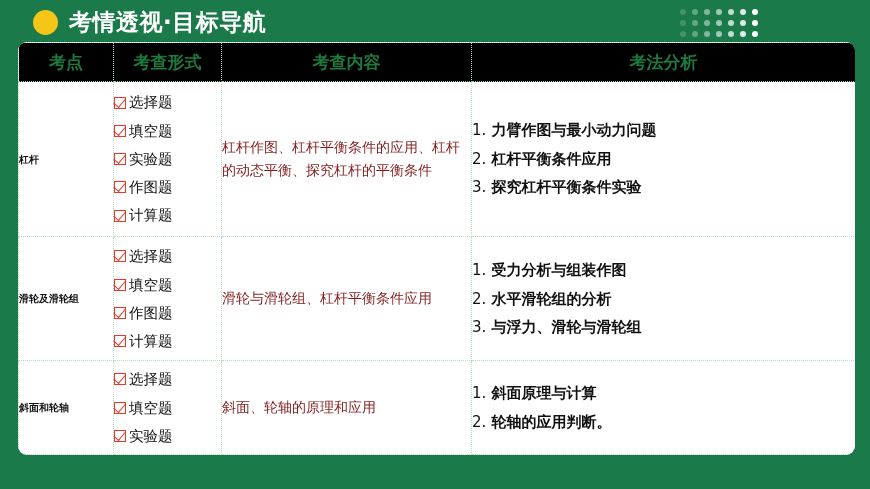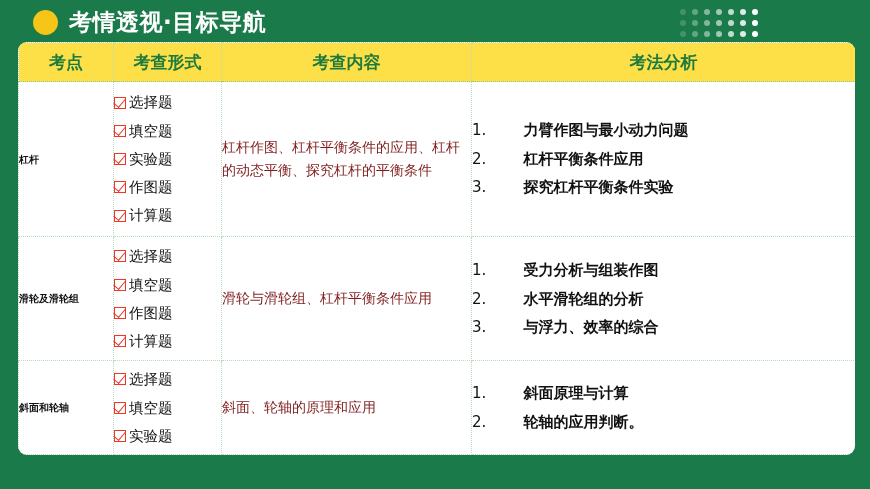--- a/index.html
+++ b/index.html
@@ -54,21 +54,21 @@
     width:100%; height:100%;
     border-collapse:collapse;
     table-layout:fixed;
   }
   #exam-table th, #exam-table td {
     border:1px dotted #b9dcc0;
     vertical-align:middle;
     padding:0;
   }
   #exam-table thead th {
-    background:#fde047;
+    background:#000000;
     color:#1d7a3e;
     font-size:17px;
     font-weight:bold;
     height:39px;
     border-bottom:1px dotted #8fc79c;
   }
 
   col.c-point   { width:95px; }
   col.c-form    { width:108px; }
   col.c-content { width:250px; }
@@ -112,21 +112,21 @@
     text-align:left;
   }
   
   .cell-analysis { padding:0 10px 0 16px; }
   .ana-item {
     font-size:15px; color:#111111;
     line-height:1.9;
     white-space:nowrap;
   }
   .ana-num { font-weight:normal; }
-  .ana-text { font-weight:bold;margin-left:32px; }
+  .ana-text { font-weight:bold; }
 </style>
 </head>
 <body>
 
 <div id="header">
   <div id="header-bullet"></div>
   <div id="header-title">考情透视·目标导航</div>
   <div id="dot-grid">
       <div class="dot-row">
         <div class="dot" style="opacity: 0.18;"></div>
@@ -223,21 +223,21 @@
             </div>
             <div class="check-item">
               <span class="check-box"></span>
               <span>计算题</span>
             </div>
           </td>
           <td class="cell-content">滑轮与滑轮组、杠杆平衡条件应用</td>
           <td class="cell-analysis">
             <div class="ana-item"><span class="ana-num">1.</span><span class="ana-text"> 受力分析与组装作图</span></div>
             <div class="ana-item"><span class="ana-num">2.</span><span class="ana-text"> 水平滑轮组的分析</span></div>
-            <div class="ana-item"><span class="ana-num">3.</span><span class="ana-text"> 与浮力、效率的综合</span></div>
+            <div class="ana-item"><span class="ana-num">3.</span><span class="ana-text"> 与浮力、滑轮与滑轮组</span></div>
           </td>
         </tr>
         <tr>
           <td class="cell-point">斜面和轮轴</td>
           <td class="cell-form">
             <div class="check-item">
               <span class="check-box"></span>
               <span>选择题</span>
             </div>
             <div class="check-item">

